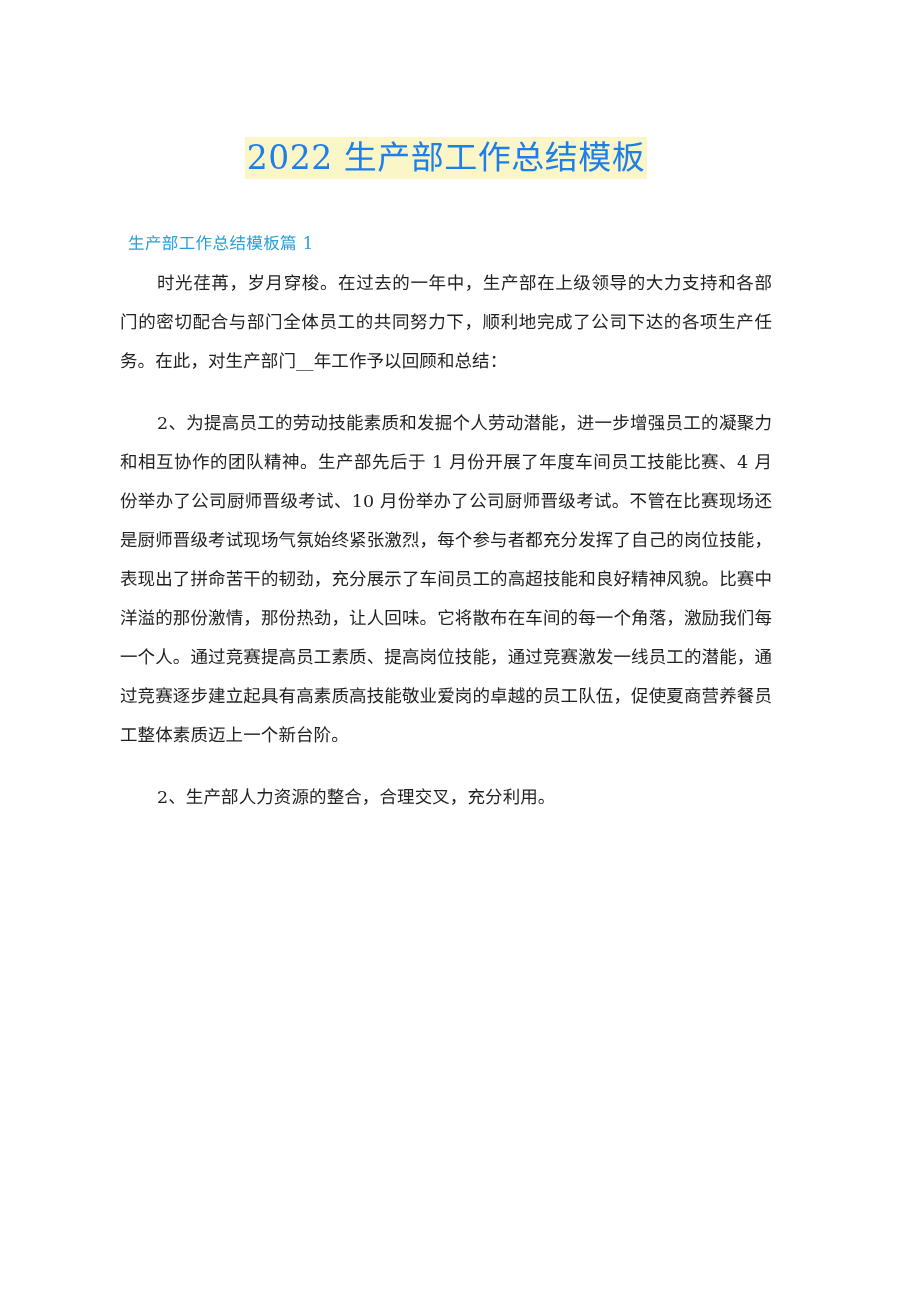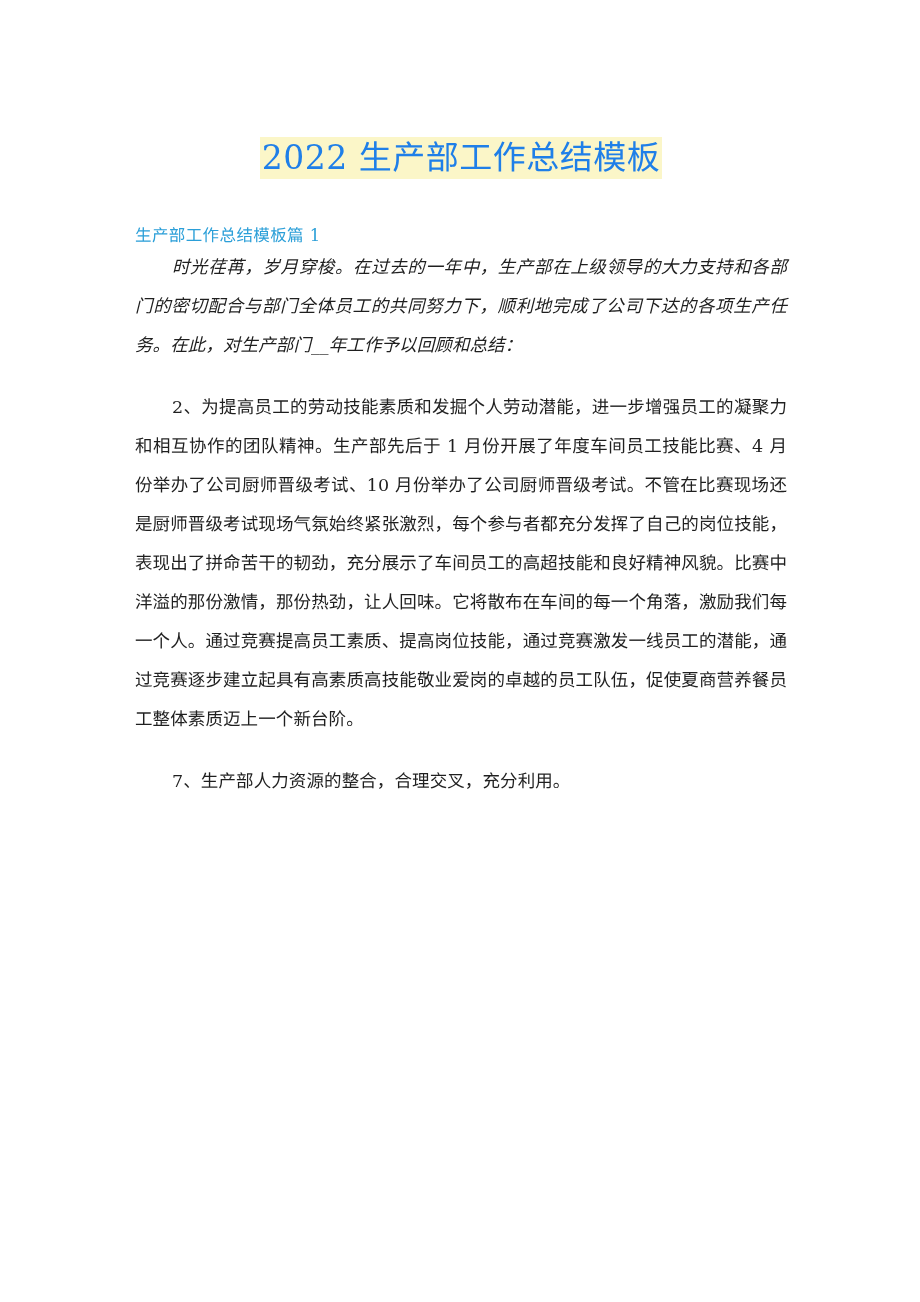--- a/index.html
+++ b/index.html
@@ -16,21 +16,21 @@
     position: relative;
     width: 920px;
     height: 1302px;
     margin: 0 auto;
     background: #ffffff;
     box-sizing: border-box;
     overflow: hidden;
   }
   .content {
     position: absolute;
-    left: 135px;
+    left: 120px;
     top: 0;
     width: 652px;
   }
   .doc-title {
     margin: 0;
     padding: 0;
     padding-top: 136px;
     text-align: center;
     font-size: 33px;
     font-weight: normal;
@@ -39,21 +39,21 @@
     white-space: nowrap;
   }
   .doc-title .hl {
     color: #1f7fe8;
     background-color: #fbf6c8;
     padding: 1px 2px 2px 2px;
     box-decoration-break: clone;
     -webkit-box-decoration-break: clone;
   }
   .section-heading {
-    margin: 0;
+    margin: 8px;
     padding: 0;
     padding-top: 44px;
     font-size: 16.5px;
     font-weight: normal;
     line-height: 1.5;
     color: #2b9fd8;
     letter-spacing: 0.4px;
   }
   .para {
     margin: 0;
@@ -62,21 +62,20 @@
     font-size: 17.5px;
     line-height: 39px;
     text-align: justify;
     text-justify: inter-ideograph;
     text-indent: 37px;
     color: #1f1f1f;
     letter-spacing: 0.1px;
   }
   .para:first-of-type {
     margin-top: 0;
-    font-style: italic;
   }
   .para-first {
     margin-top: 29px;
   }
 </style>
 </head>
 <body>
 
 <div class="page">
   <div class="content">
@@ -84,16 +83,16 @@
     <h1 class="doc-title"><span class="hl">2022 生产部工作总结模板</span></h1>
 
     <h2 class="section-heading">生产部工作总结模板篇 1</h2>
 
     <p class="para para-first">时光荏苒，岁月穿梭。在过去的一年中，生产部在上级领导的大力支持和各部门的密切配合与部门全体员工的共同努力下，顺利地完成了公司下达的各项生产任务。在此，对生产部门__年工作予以回顾和总结：</p>
 
 
 
     <p class="para">2、为提高员工的劳动技能素质和发掘个人劳动潜能，进一步增强员工的凝聚力和相互协作的团队精神。生产部先后于 1 月份开展了年度车间员工技能比赛、4 月份举办了公司厨师晋级考试、10 月份举办了公司厨师晋级考试。不管在比赛现场还是厨师晋级考试现场气氛始终紧张激烈，每个参与者都充分发挥了自己的岗位技能，表现出了拼命苦干的韧劲，充分展示了车间员工的高超技能和良好精神风貌。比赛中洋溢的那份激情，那份热劲，让人回味。它将散布在车间的每一个角落，激励我们每一个人。通过竞赛提高员工素质、提高岗位技能，通过竞赛激发一线员工的潜能，通过竞赛逐步建立起具有高素质高技能敬业爱岗的卓越的员工队伍，促使夏商营养餐员工整体素质迈上一个新台阶。</p>
 
-    <p class="para">7、生产部人力资源的整合，合理交叉，充分利用。</p>
+    <p class="para">2、生产部人力资源的整合，合理交叉，充分利用。</p>
 
   </div>
 </div>
 
 </body></html>

